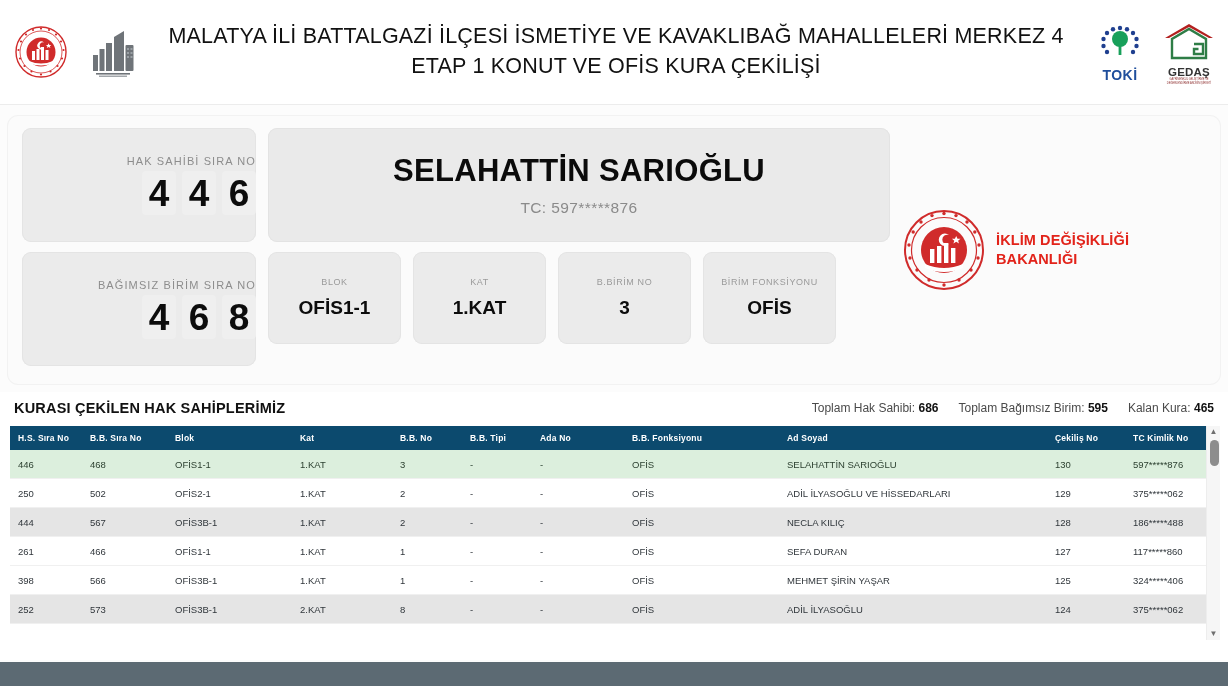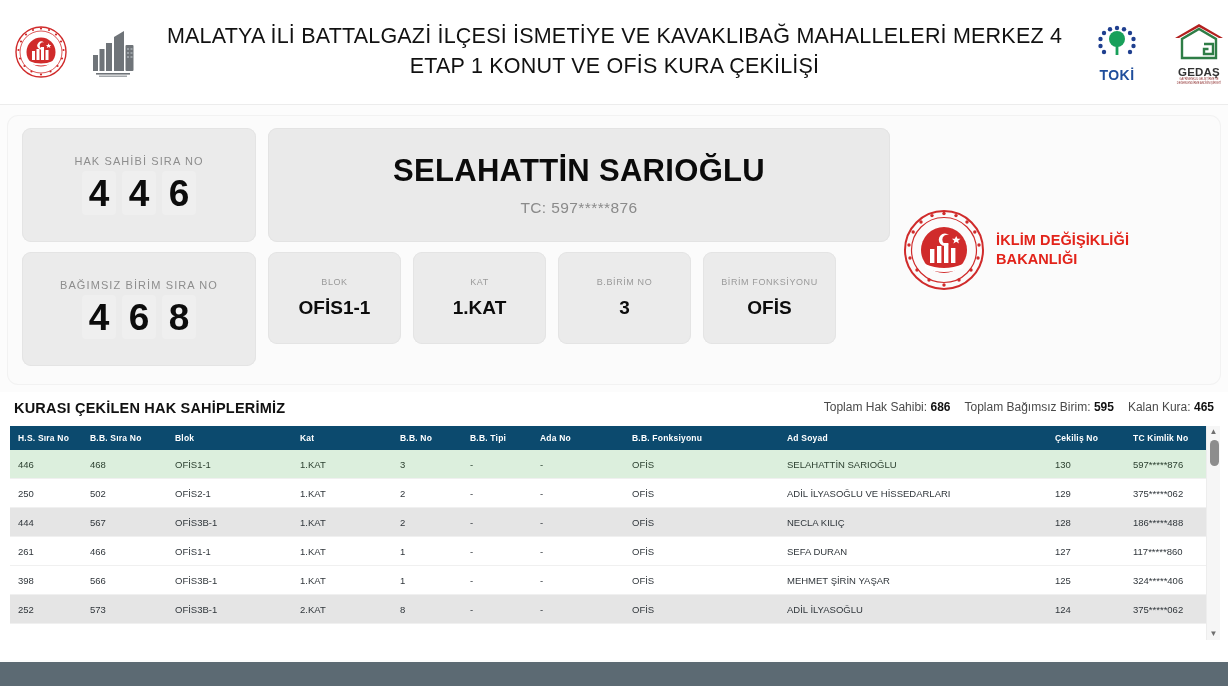--- a/index.html
+++ b/index.html
@@ -20,38 +20,38 @@
   }
   .hdr-logos-left { display: flex; align-items: center; gap: 22px; padding-left: 14px; }
   .seal { width: 54px; height: 54px; position: relative; }
   .seal svg { display: block; }
   .city-logo { width: 48px; height: 54px; }
   .hdr-title {
     flex: 1; text-align: center;
     font-size: 21.5px; font-weight: normal; color: #111; letter-spacing: .2px;
     line-height: 1.38; padding: 0 12px;
   }
-  .hdr-logos-right { display: flex; align-items: center; gap: 27px; }
+  .hdr-logos-right { display: flex; align-items: center; gap: 14px; padding-right: 10px; }
   .toki-logo { width: 52px; height: 58px; text-align: center; }
   .toki-word { font-size: 14px; font-weight: bold; color: #1f4e9c; letter-spacing: .5px; }
   .gedas-logo { width: 58px; height: 60px; text-align: center; }
   .gedas-word { font-size: 11.5px; font-weight: bold; color: #333; letter-spacing: .2px; }
   .gedas-sub { font-size: 2.6px; color: #8c2b2b; line-height: 1.5; }
 
   
   .main-panel {
     position: absolute; left: 8px; top: 116px; width: 1212px; height: 268px;
     background: #fbfbfb; border-radius: 10px;
     box-shadow: 0 0 0 1px #f2f2f2;
     display: flex;
   }
   .left-col { width: 248px; padding: 12px 0 0 14px; display: flex; flex-direction: column; gap: 10px; }
   .big-card {
     width: 234px; height: 114px; background: #ebebeb; border-radius: 9px;
-    display: flex; flex-direction: column; align-items: center; justify-content: center;
+    display: flex; flex-direction: column; align-items: flex-end; justify-content: center;
     box-shadow: inset 0 0 0 1px #e4e4e4;
   }
   .big-card .cap {
     font-size: 11px; color: #8d8d8d; letter-spacing: 1.1px; font-weight: 500;
     margin-bottom: 4px; text-align: center;
   }
   .digits { display: flex; gap: 6px; }
   .digit {
     width: 34px; height: 44px; background: #efefef; border-radius: 4px;
     font-size: 37px; font-weight: bold; color: #0c0c0c;
@@ -79,25 +79,25 @@
   .right-col {
     width: 318px; display: flex; align-items: center; justify-content: center; gap: 10px;
     padding-right: 6px;
   }
   .min-seal { width: 84px; height: 84px; flex: none; }
   .min-text { font-size: 14.5px; font-weight: bold; color: #e2231a; line-height: 1.32; letter-spacing: .1px; }
 
   
   .table-section { position: absolute; left: 0; top: 392px; width: 1228px; height: 268px; background:#fff; }
   .tbl-head-row {
-    display: flex; justify-content: space-between;
+    display: flex; align-items: center; justify-content: space-between;
     padding: 8px 14px 10px 14px;
   }
   .tbl-title { font-size: 14.5px; font-weight: bold; color: #111; letter-spacing: .2px; }
-  .tbl-stats { display: flex; gap: 14px; font-size: 12px; color: #4a4a4a; }
+  .tbl-stats { display: flex; gap: 20px; font-size: 12px; color: #4a4a4a; }
   .tbl-stats b { color: #111; }
 
   .table-wrap { position: relative; margin: 0 10px; }
   table { width: 1198px; border-collapse: collapse; table-layout: fixed; }
   thead th {
     background: #0c4a6e; color: #ffffff; font-size: 8.5px; font-weight: bold;
     text-align: left; padding: 7px 6px 7px 8px; letter-spacing: .2px;
   }
   tbody td {
     font-size: 9.5px; color: #30363b; padding: 8.5px 6px 8.5px 8px;

